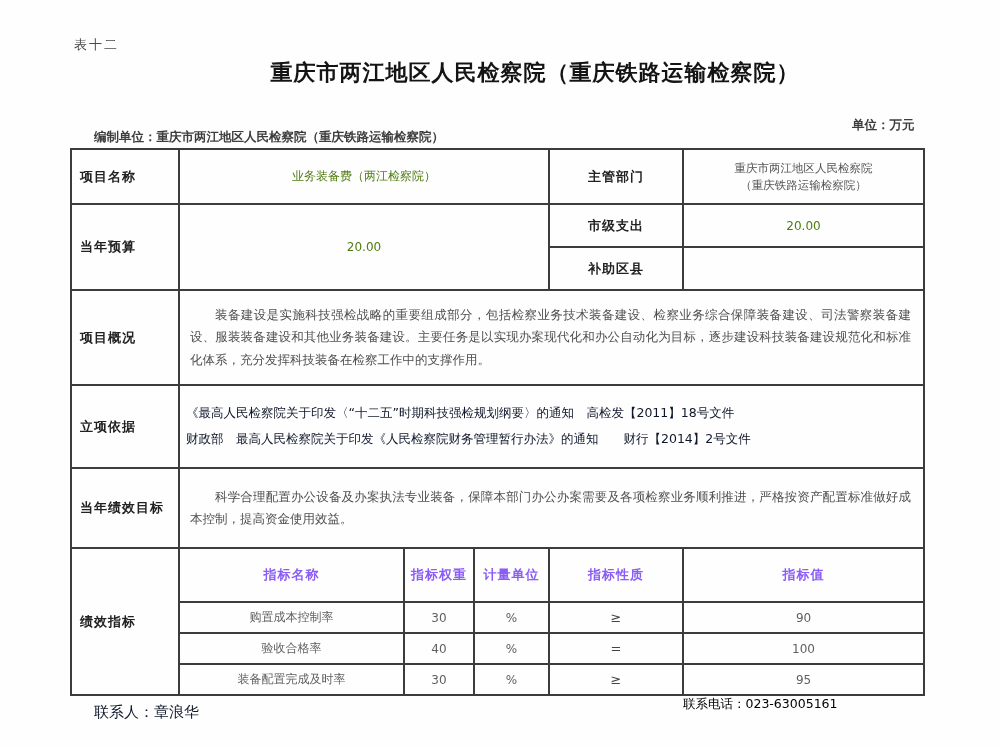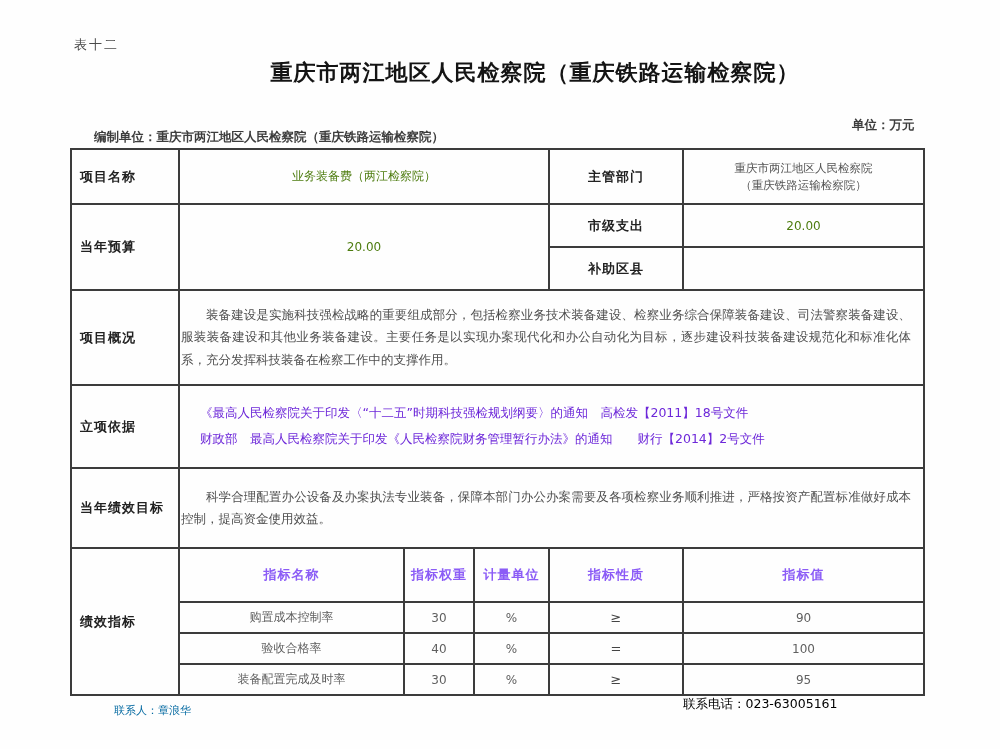--- a/index.html
+++ b/index.html
@@ -17,28 +17,28 @@
 
   table.main { position:absolute; left:70px; top:148px; width:853px; border-collapse:collapse; table-layout:fixed; }
   table.main td { border:2px solid #3c3c3c; vertical-align:middle; overflow:hidden; }
 
   td.lbl { font-size:13px; font-weight:bold; color:#222; padding-left:8px; letter-spacing:1px; }
   td.lblc { font-size:13px; font-weight:bold; color:#222; text-align:center; letter-spacing:1px; }
   td.val { font-size:12px; color:#4d7c0f; text-align:center; }
   .two-line { font-size:11.5px; color:#555; line-height:17px; text-align:center; }
 
   td.para { vertical-align:middle; }
-  .para-text { font-size:12.5px; color:#4f4f4f; line-height:1.78; padding:4px 12px 4px 1px; text-indent:2em; text-align:justify; }
-  .basis-line { font-size:12.5px; color:#6d28d9; padding-left:20px; margin:9px 0; }
+  .para-text { font-size:12.5px; color:#4f4f4f; line-height:1.78; padding:4px 12px 4px 10px; text-indent:2em; text-align:justify; }
+  .basis-line { font-size:12.5px; color:#0f172a; padding-left:6px; margin:9px 0; }
 
   td.ind-h { font-size:13px; font-weight:bold; color:#8b5cf6; text-align:center; letter-spacing:1px; }
   td.ind-c { font-size:12px; color:#606060; text-align:center; }
   td.ind-sym { font-size:13px; color:#444; text-align:center; }
 
-  .footer-left  { position:absolute; left:94px; top:703px; font-size:11px; color:#0369a1;margin-left:20px; }
+  .footer-left  { position:absolute; left:94px; top:703px; font-size:15px; color:#0f172a; }
   .footer-right { position:absolute; left:683px; top:696px; font-size:12.5px; color:#000000; }
 </style>
 </head>
 <body>
 
 <div class="page">
 
   <div class="corner-note">表十二</div>
 
   <div class="title-block">

